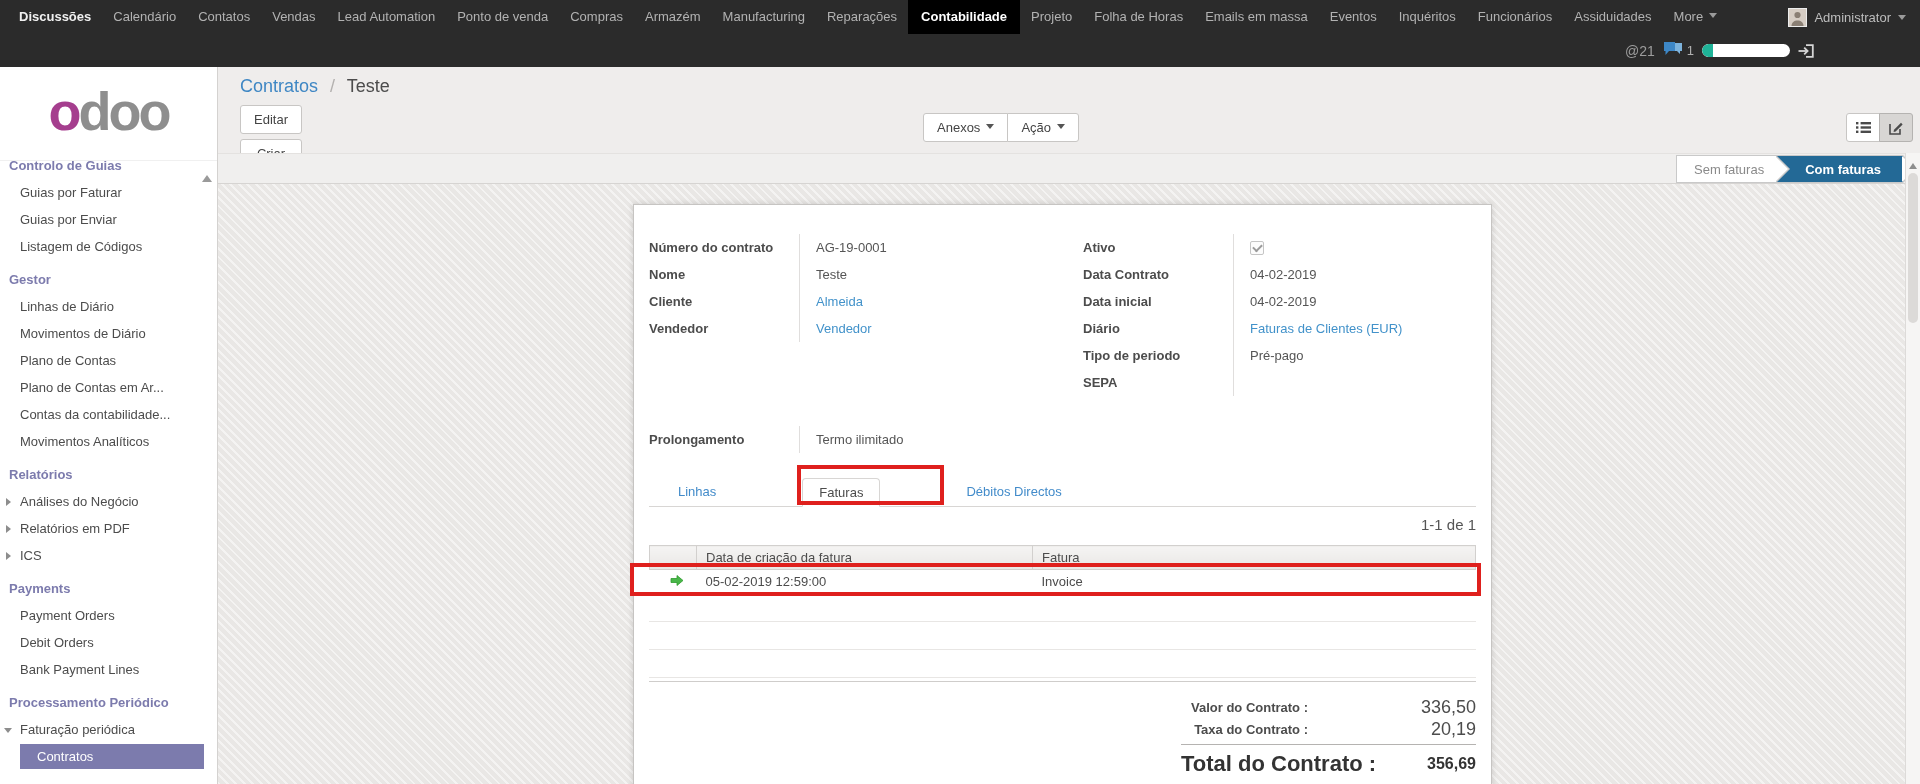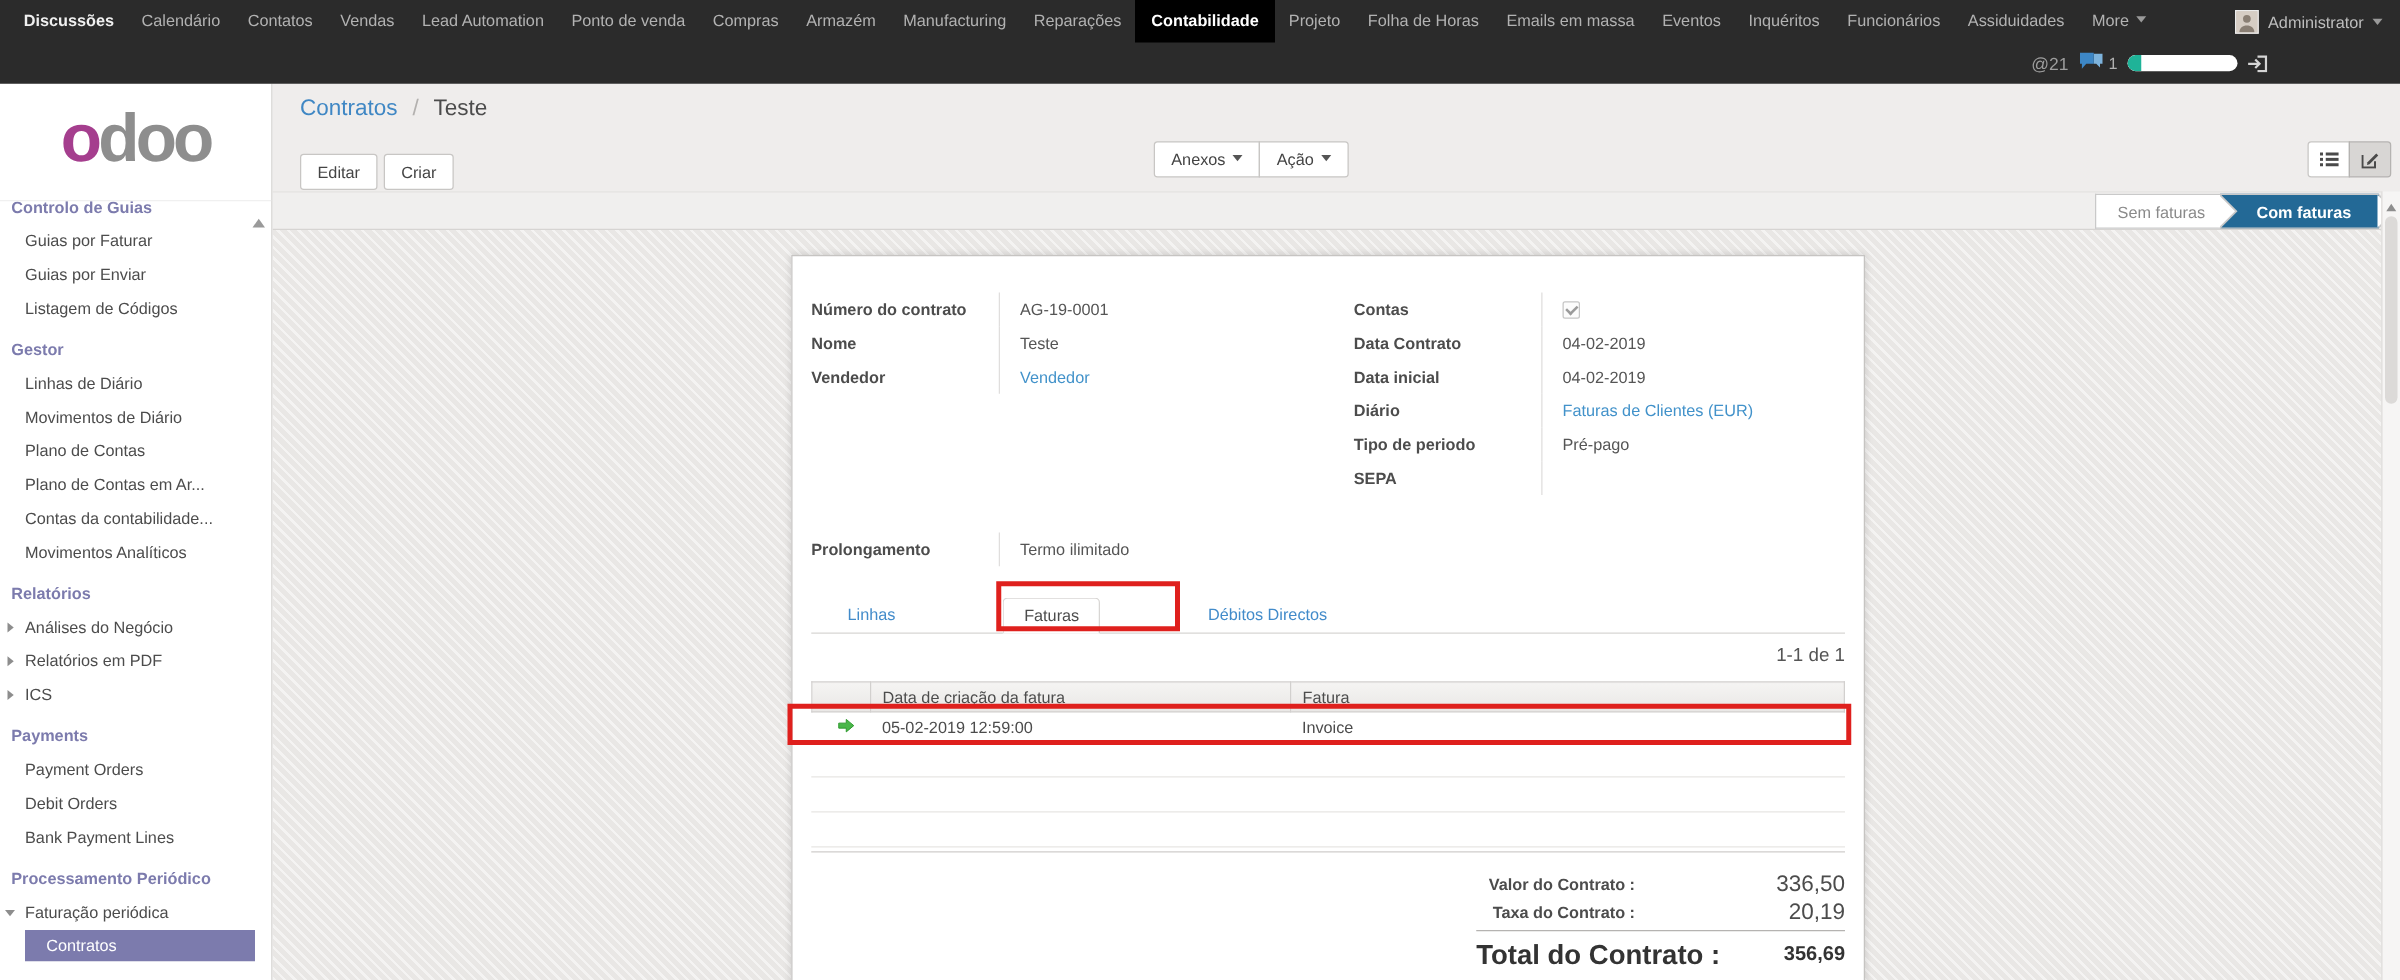--- a/index.html
+++ b/index.html
@@ -38,21 +38,21 @@
   .sb-item.arr-d::before { content: ""; position: absolute; left: 4px; top: 50%; margin-top: -2px; border: 4px solid transparent; border-top: 5px solid #8d8d8d; }
   .sb-item.sel { background: #7c7bad; color: #fff; margin: 1px 13px 1px 20px; padding-left: 17px; height: 25px; }
 
   
   .main { position: absolute; top: 67px; left: 218px; right: 0; bottom: 0; }
   .cpanel { position: absolute; top: 0; left: 0; right: 0; height: 86px; background: #efedec; }
   .breadcrumb { position: absolute; left: 22px; top: 9px; font-size: 18px; }
   .crumb { color: #4c4c4c; }
   .crumb.lnk { color: #3f87c4; cursor: pointer; }
   .crumb.sep { color: #b3b1af; padding: 0 7px; }
-  .btns-left { position: absolute; left: 22px; top: 56px; display: flex; gap: 5px; }
+  .btns-left { position: absolute; left: 22px; top: 38px; display: flex; gap: 5px; flex-direction: column; }
   .btn { height: 29px; padding: 0 13px; background: #fff; border: 1px solid #c8c6c4; border-radius: 3px; font-size: 13px; color: #444; cursor: pointer; font-family: inherit; white-space: nowrap; }
   .btn-group { position: absolute; left: 705px; top: 46px; display: flex; }
   .btn-group .btn:first-child { border-radius: 3px 0 0 3px; }
   .btn-group .btn:last-child { border-radius: 0 3px 3px 0; margin-left: -1px; }
   .caret-d { display: inline-block; width: 0; height: 0; border: 4px solid transparent; border-top: 5px solid #555; margin-left: 6px; vertical-align: -1px; }
   .view-switch { position: absolute; left: 1628px; top: 46px; display: flex; }
   .vs-btn { width: 34px; height: 29px; background: #fff; border: 1px solid #c8c6c4; display: flex; align-items: center; justify-content: center; cursor: pointer; }
   .vs-btn:first-child { border-radius: 3px 0 0 3px; }
   .vs-btn:last-child { border-radius: 0 3px 3px 0; margin-left: -1px; }
   .vs-btn.active { background: #d8d6d4; border-color: #b5b3b1; }
@@ -400,33 +400,40 @@
             </div>
 
             <div class="frow">
               <label class="flabel">Nome</label>
               <div class="fval">
                 <span>Teste</span>
 
               </div>
             </div>
 
+            <div class="frow">
+              <label class="flabel">Cliente</label>
+              <div class="fval">
+                <span class="lnk">Almeida</span>
+
+              </div>
+            </div>
 
             <div class="frow">
               <label class="flabel">Vendedor</label>
               <div class="fval">
                 <span class="lnk">Vendedor</span>
 
               </div>
             </div>
           </div>
         <div class="fgroup gright">
 
             <div class="frow">
-              <label class="flabel">Contas</label>
+              <label class="flabel">Ativo</label>
               <div class="fval">
                 <span></span>
                 <span class="fcheck show checked"></span>
               </div>
             </div>
 
             <div class="frow">
               <label class="flabel">Data Contrato</label>
               <div class="fval">
                 <span>04-02-2019</span>

